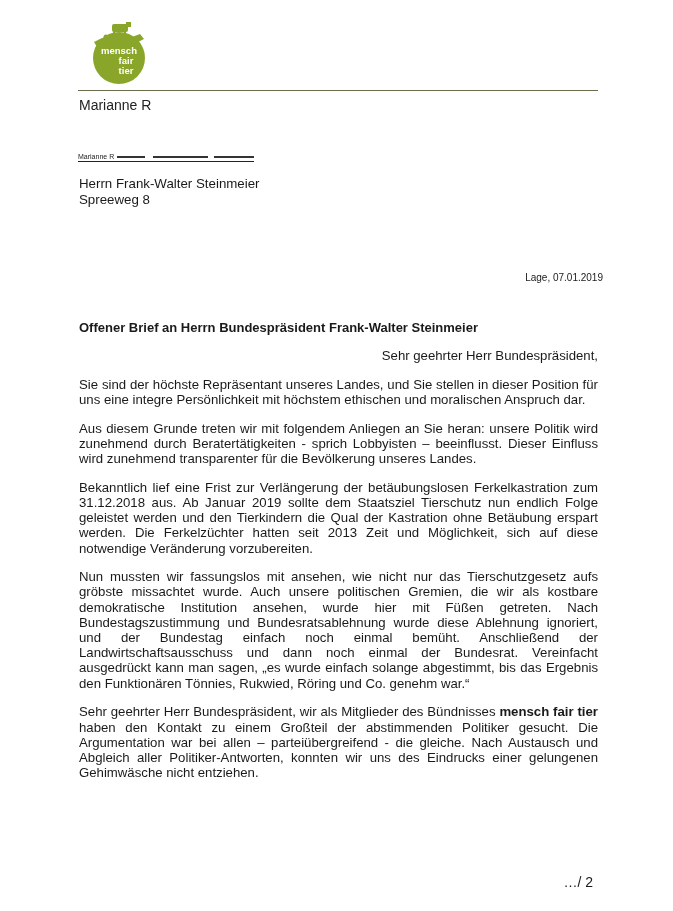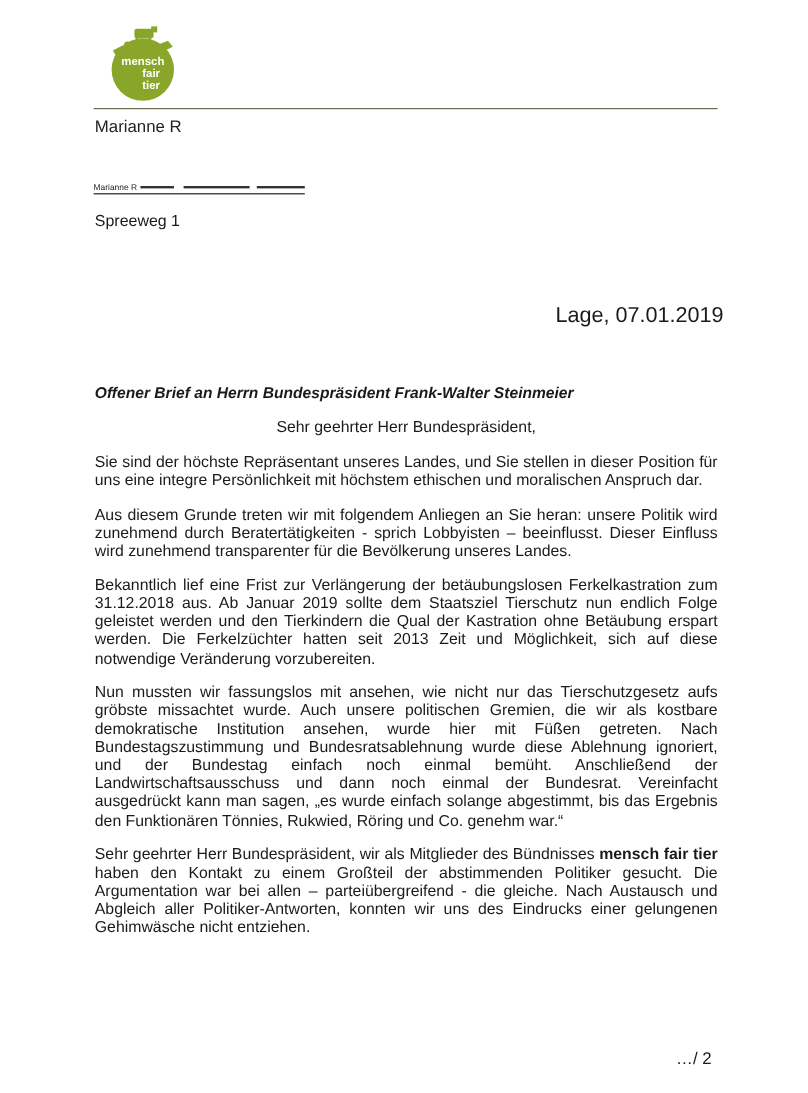--- a/index.html
+++ b/index.html
@@ -6,25 +6,25 @@
   body { width: 673px; height: 911px; position: relative; overflow: hidden;
          font-family: "Liberation Sans", sans-serif; color: #1a1a1a; font-size: 13.2px; }
   .logo { position: absolute; left: 86px; top: 20px; width: 66px; height: 66px; }
   .rule { position: absolute; left: 78px; top: 90px; width: 520px; height: 1px; background: #6b6b4f; }
   .sender { position: absolute; left: 79px; top: 97px; font-size: 14px; color: #222; }
   .sender-small { position: absolute; left: 78px; top: 152px; font-size: 7px; color: #222;
                   border-bottom: 1.2px solid #222; padding-bottom: 0; line-height: 9px; }
   .smear { display: inline-block; height: 2px; background: #333; vertical-align: middle; margin-left: 3px; }
   .recipient { position: absolute; left: 79px; top: 176px; line-height: 15.5px; font-size: 13.3px; }
   .recipient div { white-space: nowrap; }
-  .date { position: absolute; right: 70px; top: 252px; font-size: 18px; }
-  .subject { position: absolute; left: 79px; top: 320px; font-weight: bold; font-size: 13px; font-style: italic; }
+  .date { position: absolute; right: 70px; top: 272px; font-size: 10px; }
+  .subject { position: absolute; left: 79px; top: 320px; font-weight: bold; font-size: 13px; }
   .body { position: absolute; left: 79px; top: 348px; width: 519px; line-height: 15.2px; }
   .body p { margin: 0 0 13.5px 0; text-align: justify; }
-  .body p.left { text-align: center; }
+  .body p.left { text-align: right; }
   .pagenum { position: absolute; right: 80px; top: 874px; font-size: 14px; }
 </style>
 </head>
 <body>
 
 <div class="logo">
   <svg width="66" height="66" viewBox="0 0 66 66">
     <circle cx="33" cy="38" r="26" fill="#8aa62a"></circle>
     <rect x="26" y="4" width="16" height="8" rx="2" fill="#8aa62a"></rect>
     <rect x="27" y="11" width="2" height="6" fill="#8aa62a"></rect>
@@ -41,21 +41,22 @@
 
 <div class="rule"></div>
 
 <div class="sender">Marianne R</div>
 
 <div class="sender-small">
   <span>Marianne R</span><span class="smear" style="width:28px"></span><span class="smear" style="width:55px;margin-left:8px"></span><span class="smear" style="width:40px;margin-left:6px"></span>
 </div>
 
 <div class="recipient">
-  <div>Spreeweg 1</div>
+  <div>Herrn Frank-Walter Steinmeier</div>
+  <div>Spreeweg 8</div>
 </div>
 
 <div class="date">Lage, 07.01.2019</div>
 
 <div class="subject">Offener Brief an Herrn Bundespräsident Frank-Walter Steinmeier</div>
 
 <div class="body">
   <p class="left">Sehr geehrter Herr Bundespräsident,</p>
   <p>Sie sind der höchste Repräsentant unseres Landes, und Sie stellen in dieser Position für uns eine integre Persönlichkeit mit höchstem ethischen und moralischen Anspruch dar.</p>
   <p>Aus diesem Grunde treten wir mit folgendem Anliegen an Sie heran: unsere Politik wird zunehmend durch Beratertätigkeiten - sprich Lobbyisten – beeinflusst. Dieser Einfluss wird zunehmend transparenter für die Bevölkerung unseres Landes.</p>

